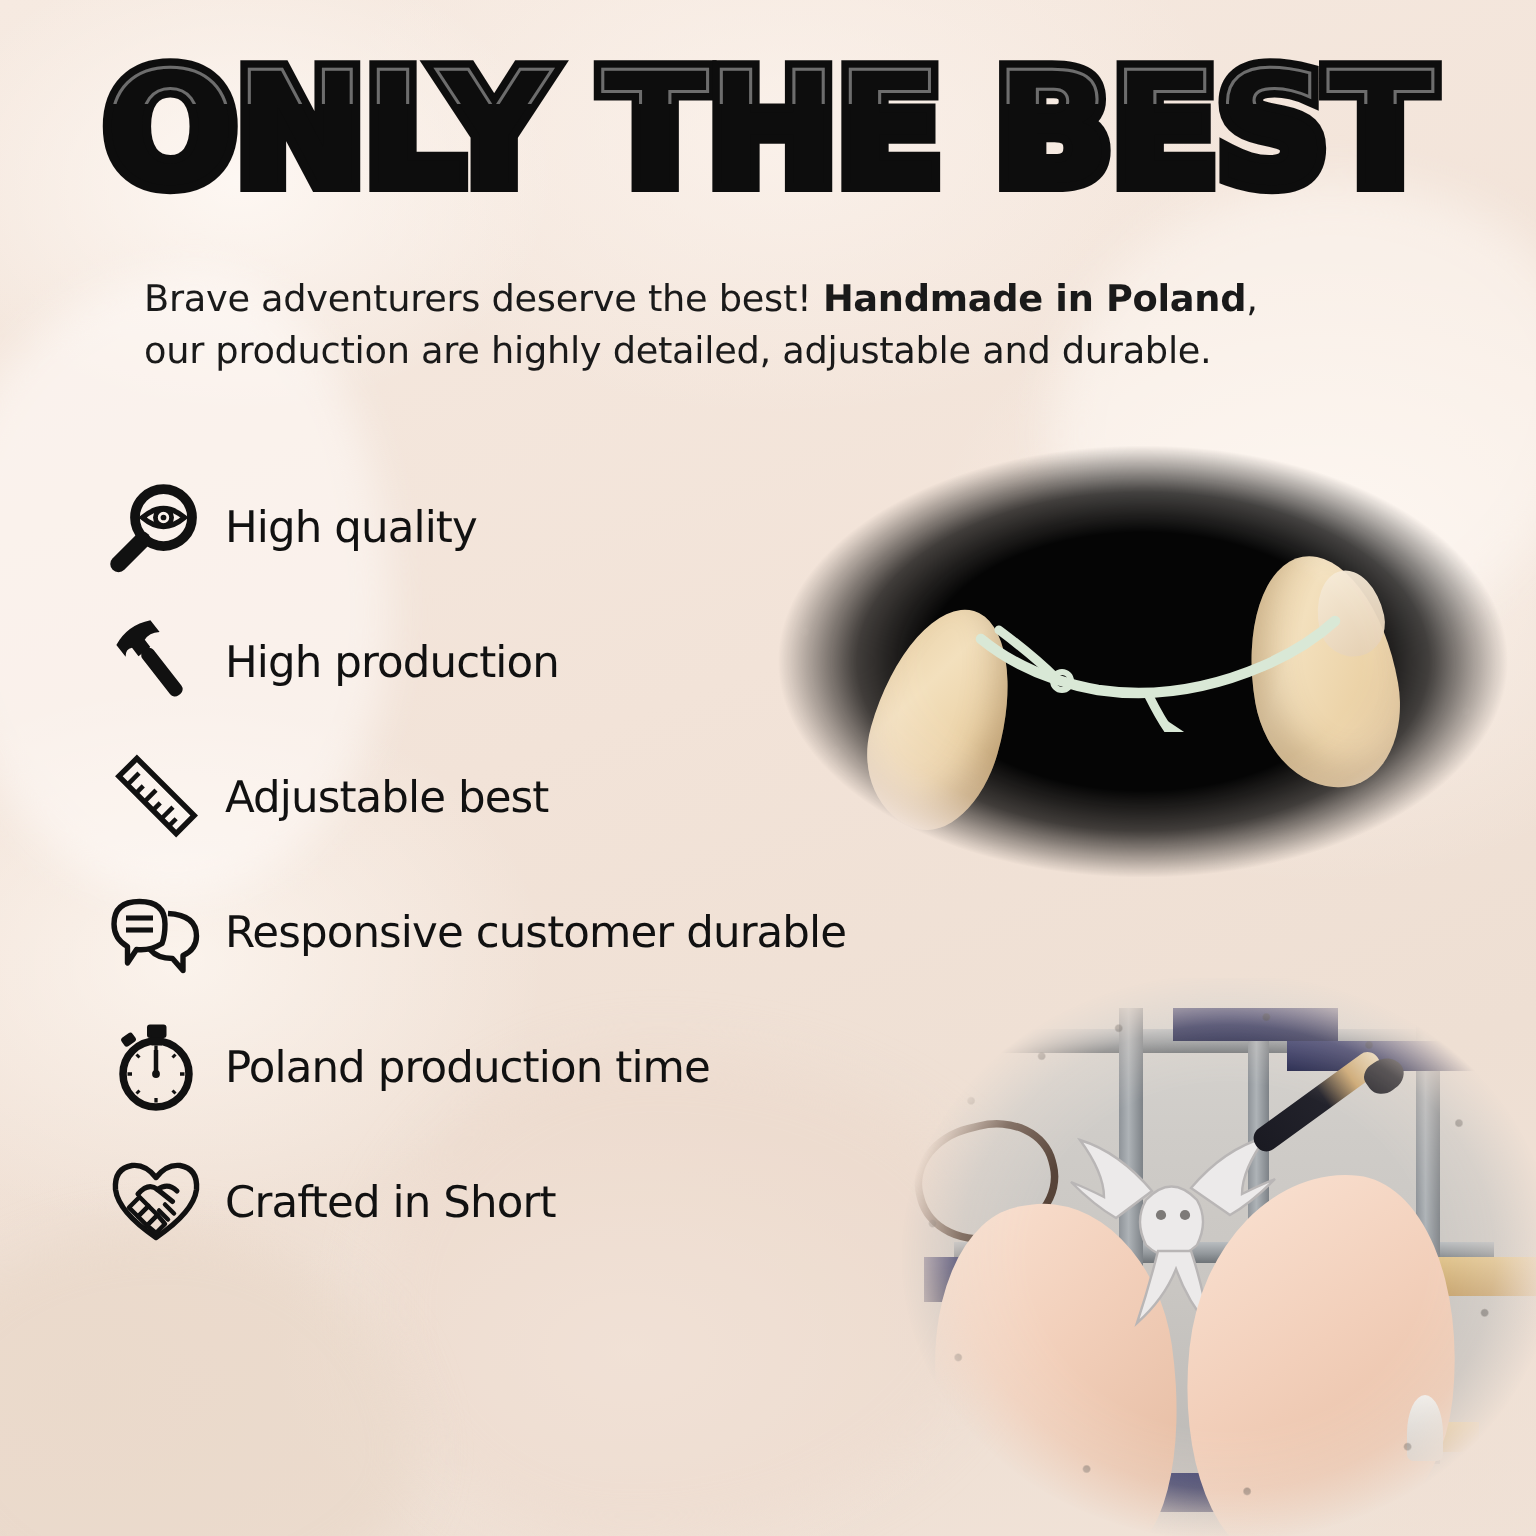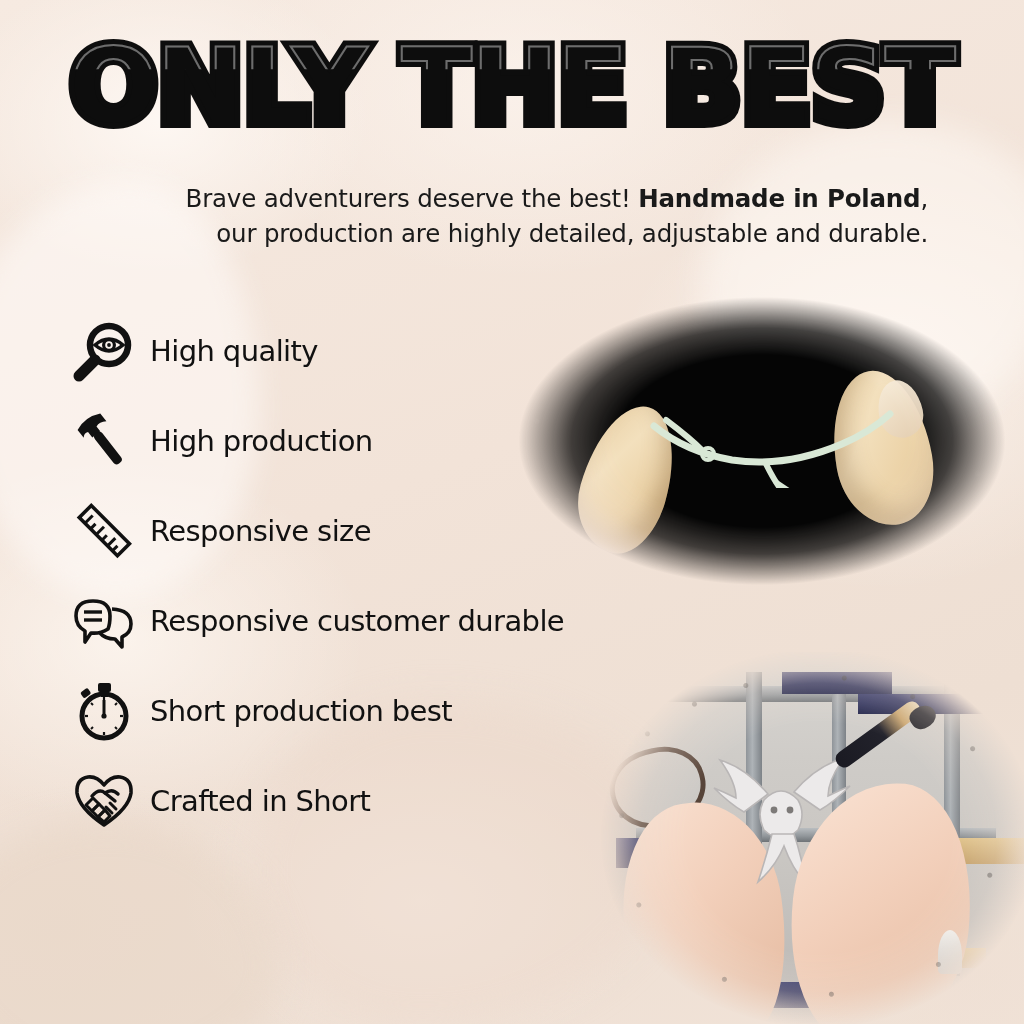--- a/index.html
+++ b/index.html
@@ -98,21 +98,21 @@
     pointer-events: none;
     clip-path: polygon(0 0, 100% 0, 100% 34%, 0 34%);
   }
 
   
   .subtitle {
     position: absolute;
     left: 96px;
     right: 96px;
     top: 182px;
-    text-align: right;
+    text-align: left;
     font-family: "DejaVu Sans", sans-serif;
     font-size: 24.5px;
     line-height: 1.42;
     color: #1a1a1a;
     letter-spacing: -0.2px;
   }
   .subtitle b { font-weight: 700; }
 
   
   .features {
@@ -359,21 +359,21 @@
             <rect x="23" y="4" width="17" height="54" fill="none" stroke="#111" stroke-width="3.6"></rect>
             <line x1="23" y1="12" x2="34" y2="12" stroke="#111" stroke-width="3"></line>
             <line x1="23" y1="20" x2="30" y2="20" stroke="#111" stroke-width="3"></line>
             <line x1="23" y1="28" x2="34" y2="28" stroke="#111" stroke-width="3"></line>
             <line x1="23" y1="36" x2="30" y2="36" stroke="#111" stroke-width="3"></line>
             <line x1="23" y1="44" x2="34" y2="44" stroke="#111" stroke-width="3"></line>
             <line x1="23" y1="51" x2="30" y2="51" stroke="#111" stroke-width="3"></line>
           </g>
         </svg>
       </span>
-      <span class="feature-label">Responsive size</span>
+      <span class="feature-label">Adjustable best</span>
     </div>
 
     <div class="feature-row">
       <span class="feature-icon">
         <svg width="64" height="62" viewBox="0 0 64 62">
           <path d="M36 39 Q28 44 19 43 L13 52 L13 41 Q4 36 4 26 Q4 11 21 11 Q38 11 38 26 Q38 34 36 39 Z" fill="none" stroke="#111" stroke-width="3.6" stroke-linejoin="round"></path>
           <line x1="12" y1="22" x2="30" y2="22" stroke="#111" stroke-width="3.4"></line>
           <line x1="12" y1="30" x2="30" y2="30" stroke="#111" stroke-width="3.4"></line>
           <path d="M40 19 Q59 20 59 34 Q59 43 50 47 L50 57 L43 49 Q33 49 28 43" fill="none" stroke="#111" stroke-width="3.6" stroke-linejoin="round"></path>
         </svg>
@@ -393,21 +393,21 @@
           <line x1="31" y1="17" x2="31" y2="20" stroke="#111" stroke-width="2.2"></line>
           <line x1="50" y1="36" x2="47" y2="36" stroke="#111" stroke-width="2.2"></line>
           <line x1="31" y1="55" x2="31" y2="52" stroke="#111" stroke-width="2.2"></line>
           <line x1="12" y1="36" x2="15" y2="36" stroke="#111" stroke-width="2.2"></line>
           <line x1="44" y1="23" x2="42" y2="25" stroke="#111" stroke-width="2"></line>
           <line x1="44" y1="49" x2="42" y2="47" stroke="#111" stroke-width="2"></line>
           <line x1="18" y1="49" x2="20" y2="47" stroke="#111" stroke-width="2"></line>
           <line x1="18" y1="23" x2="20" y2="25" stroke="#111" stroke-width="2"></line>
         </svg>
       </span>
-      <span class="feature-label">Short production best</span>
+      <span class="feature-label">Poland production time</span>
     </div>
 
     <div class="feature-row">
       <span class="feature-icon">
         <svg width="64" height="62" viewBox="0 0 64 62">
           <path d="M32 55 Q7 38 5 23 Q4 9 16 7 Q25 6 32 15 Q39 6 48 7 Q60 9 59 23 Q57 38 32 55 Z" fill="none" stroke="#111" stroke-width="3.6" stroke-linejoin="round"></path>
           <path d="M20 26 Q27 18 33 23 Q38 27 43 31" fill="none" stroke="#111" stroke-width="3.4" stroke-linecap="round"></path>
           <path d="M33 23 Q40 18 46 24" fill="none" stroke="#111" stroke-width="3.4" stroke-linecap="round"></path>
           <g stroke="#111" stroke-width="3" fill="none" stroke-linejoin="round">
             <path d="M14 35 L21 28 L27 34 L20 41 Z"></path>

